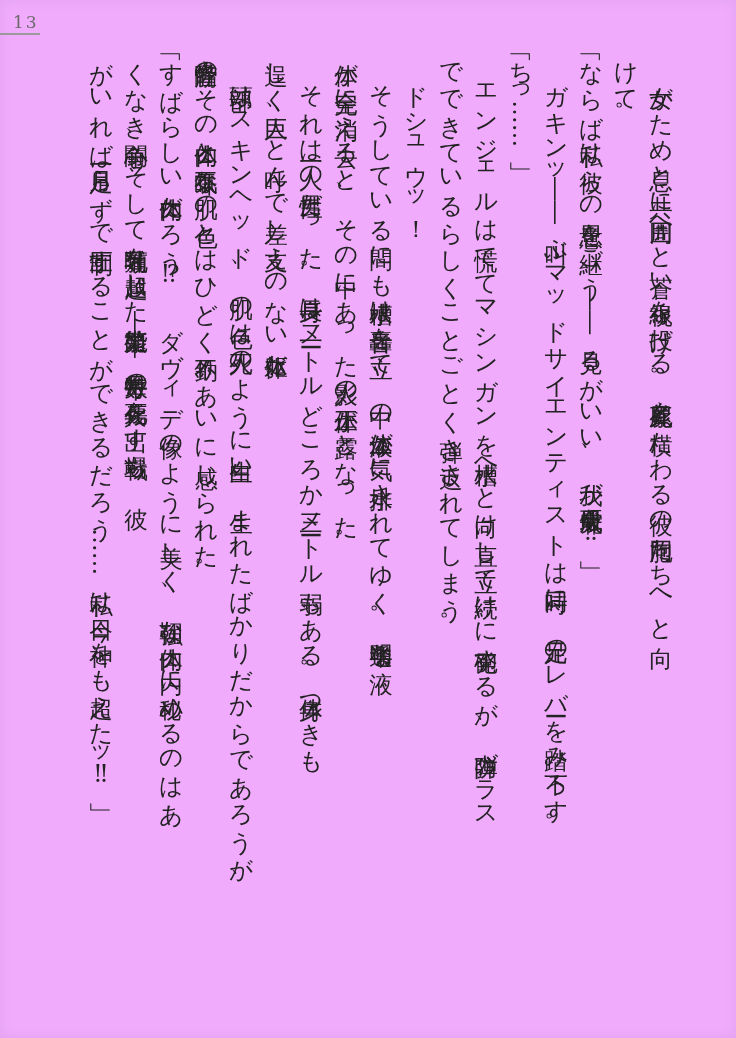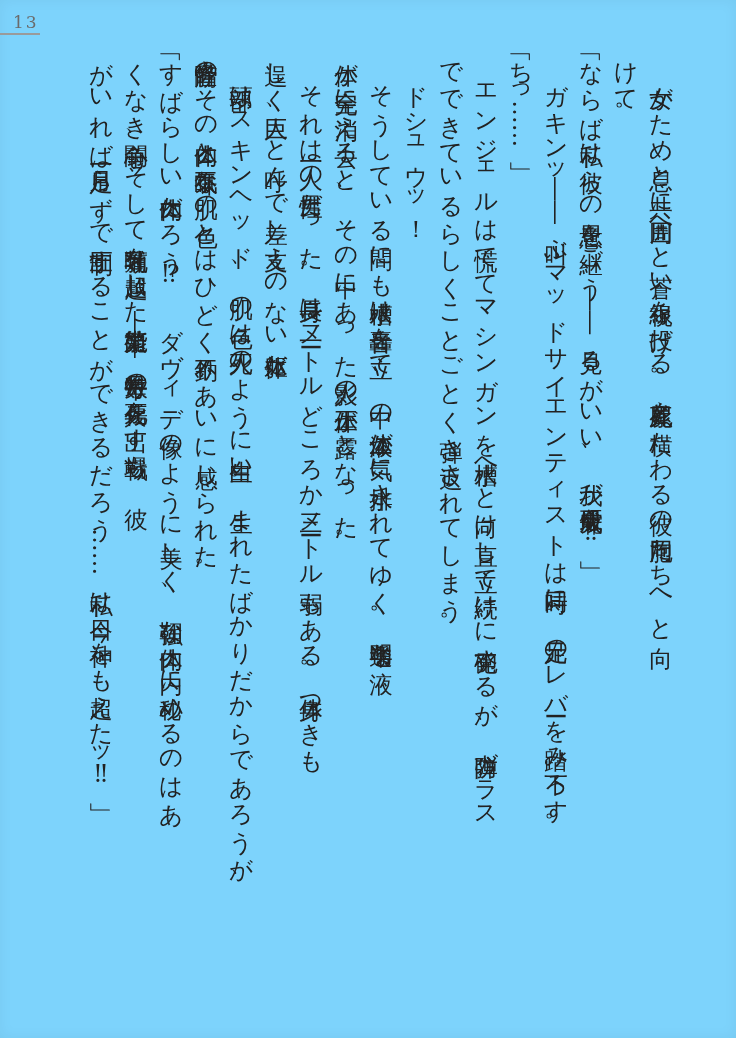--- a/index.html
+++ b/index.html
@@ -5,21 +5,21 @@
   html, body {
     margin: 0;
     padding: 0;
     background: #e9e9e9;
   }
   .page {
     position: relative;
     width: 736px;
     height: 1038px;
     margin: 0 auto;
-    background: #7dd3fc;
+    background: #f0abfc;
     overflow: hidden;
     box-shadow: inset 0 0 14px rgba(0,0,0,0.05);
     font-family: "DejaVu Serif", "Liberation Serif", serif;
   }
   
   .pagenum {
     position: absolute;
     top: 12px;
     left: 13px;
     font-size: 17px;

